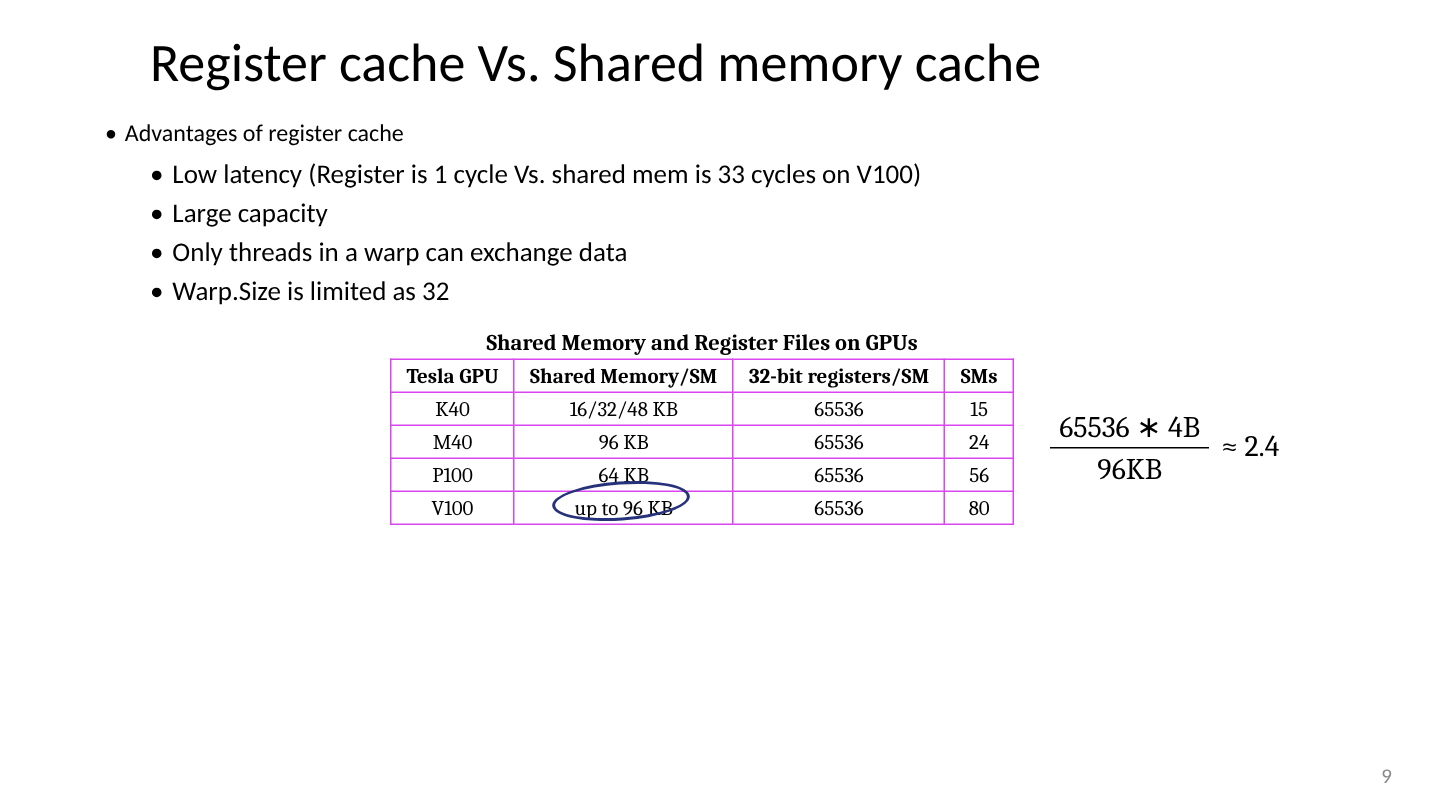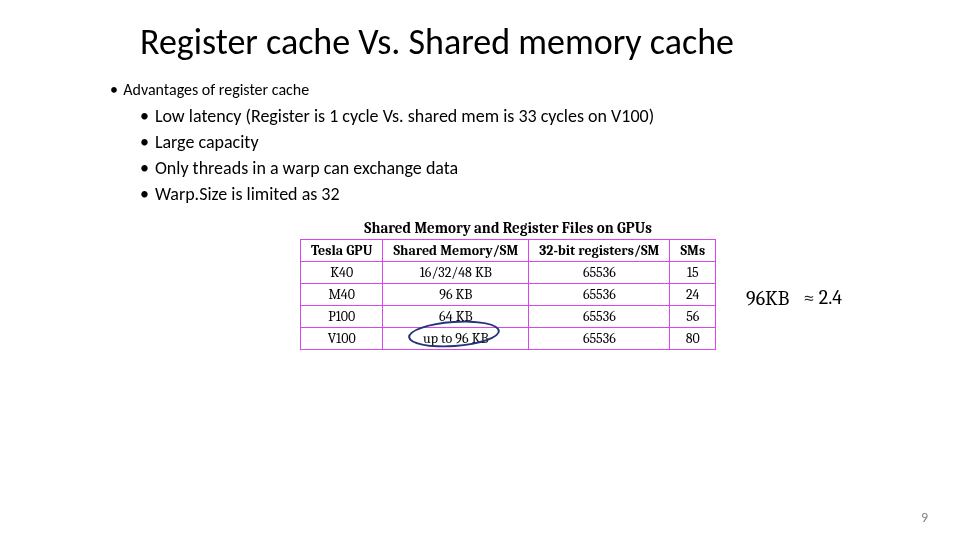--- a/index.html
+++ b/index.html
@@ -7,21 +7,20 @@
     padding: 0;
     width: 960px;
     height: 540px;
     background: #fff;
     font-family: Calibri, "Segoe UI", Arial, sans-serif;
     color: #000;
     position: relative;
   }
   .slide {
     padding: 20px 70px 16px 70px;
-    margin-left: 40px;
   }
   .title {
     font-size: 36px;
     font-weight: 400;
     margin: 0 0 16px 30px;
     font-family: Calibri, Arial, sans-serif;
   }
   .bullet-l1 {
     font-size: 16px;
     margin: 6px 0 6px 0;
@@ -163,20 +162,21 @@
           <td>65536</td>
           <td>80</td>
         </tr>
       </tbody>
         </table>
       <div class="circle" style="left:108px; top:102px; width:88px; height:22px; transform:rotate(-4deg);"></div>
     </div>
 
     <div class="math">
       <span class="frac">
+        <span class="num">65536 ∗ 4B</span>
         <span class="den">96KB</span>
       </span>
       <span>≈ 2.4</span>
     </div>
   </div>
 
 </div>
 
 <div class="page-num">9</div>
 

